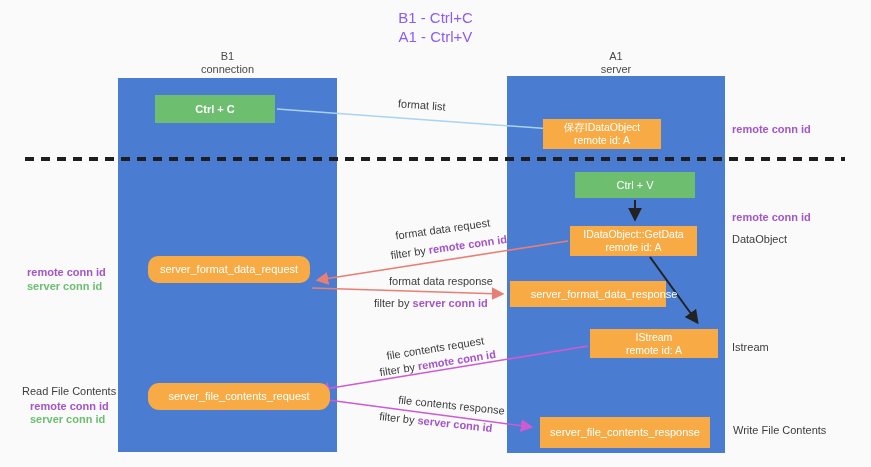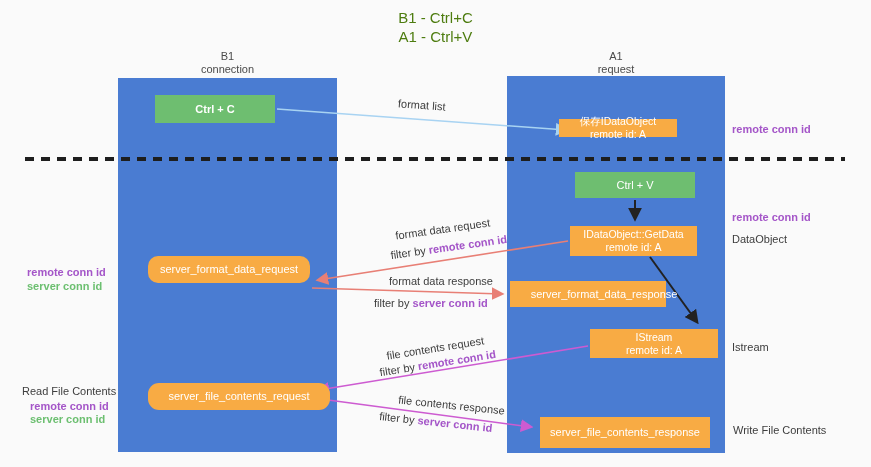--- a/index.html
+++ b/index.html
@@ -3,21 +3,21 @@
 <meta charset="utf-8">
 <style>
   * { margin:0; padding:0; box-sizing:border-box; }
   body { background:#e9e9e9; font-family:"Liberation Sans", sans-serif; }
   .canvas {
     position:relative; width:871px; height:467px;
     background:#fafafa; overflow:hidden;
     font-family:"Liberation Sans", sans-serif;
   }
   .title { position:absolute; top:8px; left:0; width:100%; text-align:center;
-    font-size:15px; color:#4d7c0f; line-height:19px; }
+    font-size:15px; color:#8b5cf6; line-height:19px; }
   .lane-header { position:absolute; text-align:center; font-size:11px;
     color:#4a4a4a; line-height:13px; }
   .lane { position:absolute; background:#4a7cd2; }
   .dashed-line { position:absolute; left:25px; top:157px; width:820px; height:4px;
     background:repeating-linear-gradient(90deg,#1e1e1e 0 9px,transparent 9px 16px); }
   .node { position:absolute; display:flex; flex-direction:column; align-items:center;
     justify-content:center; color:#ffffff; font-size:11px; text-align:center;
     line-height:13px; }
   .node.green { background:#6ebe70; }
   .node.orange { background:#f8ab44; }
@@ -42,21 +42,21 @@
     <div>B1 - Ctrl+C</div>
     <div>A1 - Ctrl+V</div>
   </div>
 
   <div class="lane-header" style="left:118px; top:50px; width:219px;">
     <div>B1</div>
     <div>connection</div>
   </div>
   <div class="lane-header" style="left:507px; top:50px; width:218px;">
     <div>A1</div>
-    <div>request</div>
+    <div>server</div>
   </div>
 
   <div class="lane" style="left:118px; top:78px; width:219px; height:374px;"></div>
   <div class="lane" style="left:507px; top:76px; width:218px; height:377px;"></div>
 
   <div class="dashed-line"></div>
 
   <svg class="arrows" viewBox="0 0 871 467" xmlns="http://www.w3.org/2000/svg">
     <defs>
       <marker id="m-blue" viewBox="0 0 10 10" refX="8" refY="5" markerWidth="8" markerHeight="8" orient="auto">
@@ -78,21 +78,21 @@
     <line x1="312" y1="288" x2="502" y2="294" stroke="#e87f75" stroke-width="1.6" marker-end="url(#m-red)"></line>
     <line x1="650" y1="257" x2="697" y2="322" stroke="#222222" stroke-width="2" marker-end="url(#m-black)"></line>
     <line x1="588" y1="346" x2="319" y2="390" stroke="#cd5bd1" stroke-width="1.6" marker-end="url(#m-mag)"></line>
     <line x1="313" y1="398" x2="531" y2="427" stroke="#cd5bd1" stroke-width="1.6" marker-end="url(#m-mag)"></line>
   </svg>
 
   <div class="node green" style="left:155px; top:95px; width:120px; height:28px;font-weight:bold;">
     <span>Ctrl + C</span>
   </div>
 
-  <div class="node orange small" style="left:559px; top:119px; width:118px; height:18px;">
+  <div class="node orange small" style="left:543px; top:119px; width:118px; height:30px;">
     <span>保存IDataObject</span>
     <span>remote id: A</span>
   </div>
 
   <div class="node green" style="left:575px; top:172px; width:120px; height:26px;">
     <span>Ctrl + V</span>
   </div>
 
   <div class="node orange small" style="left:570px; top:226px; width:127px; height:30px;">
     <span>IDataObject::GetData</span>

